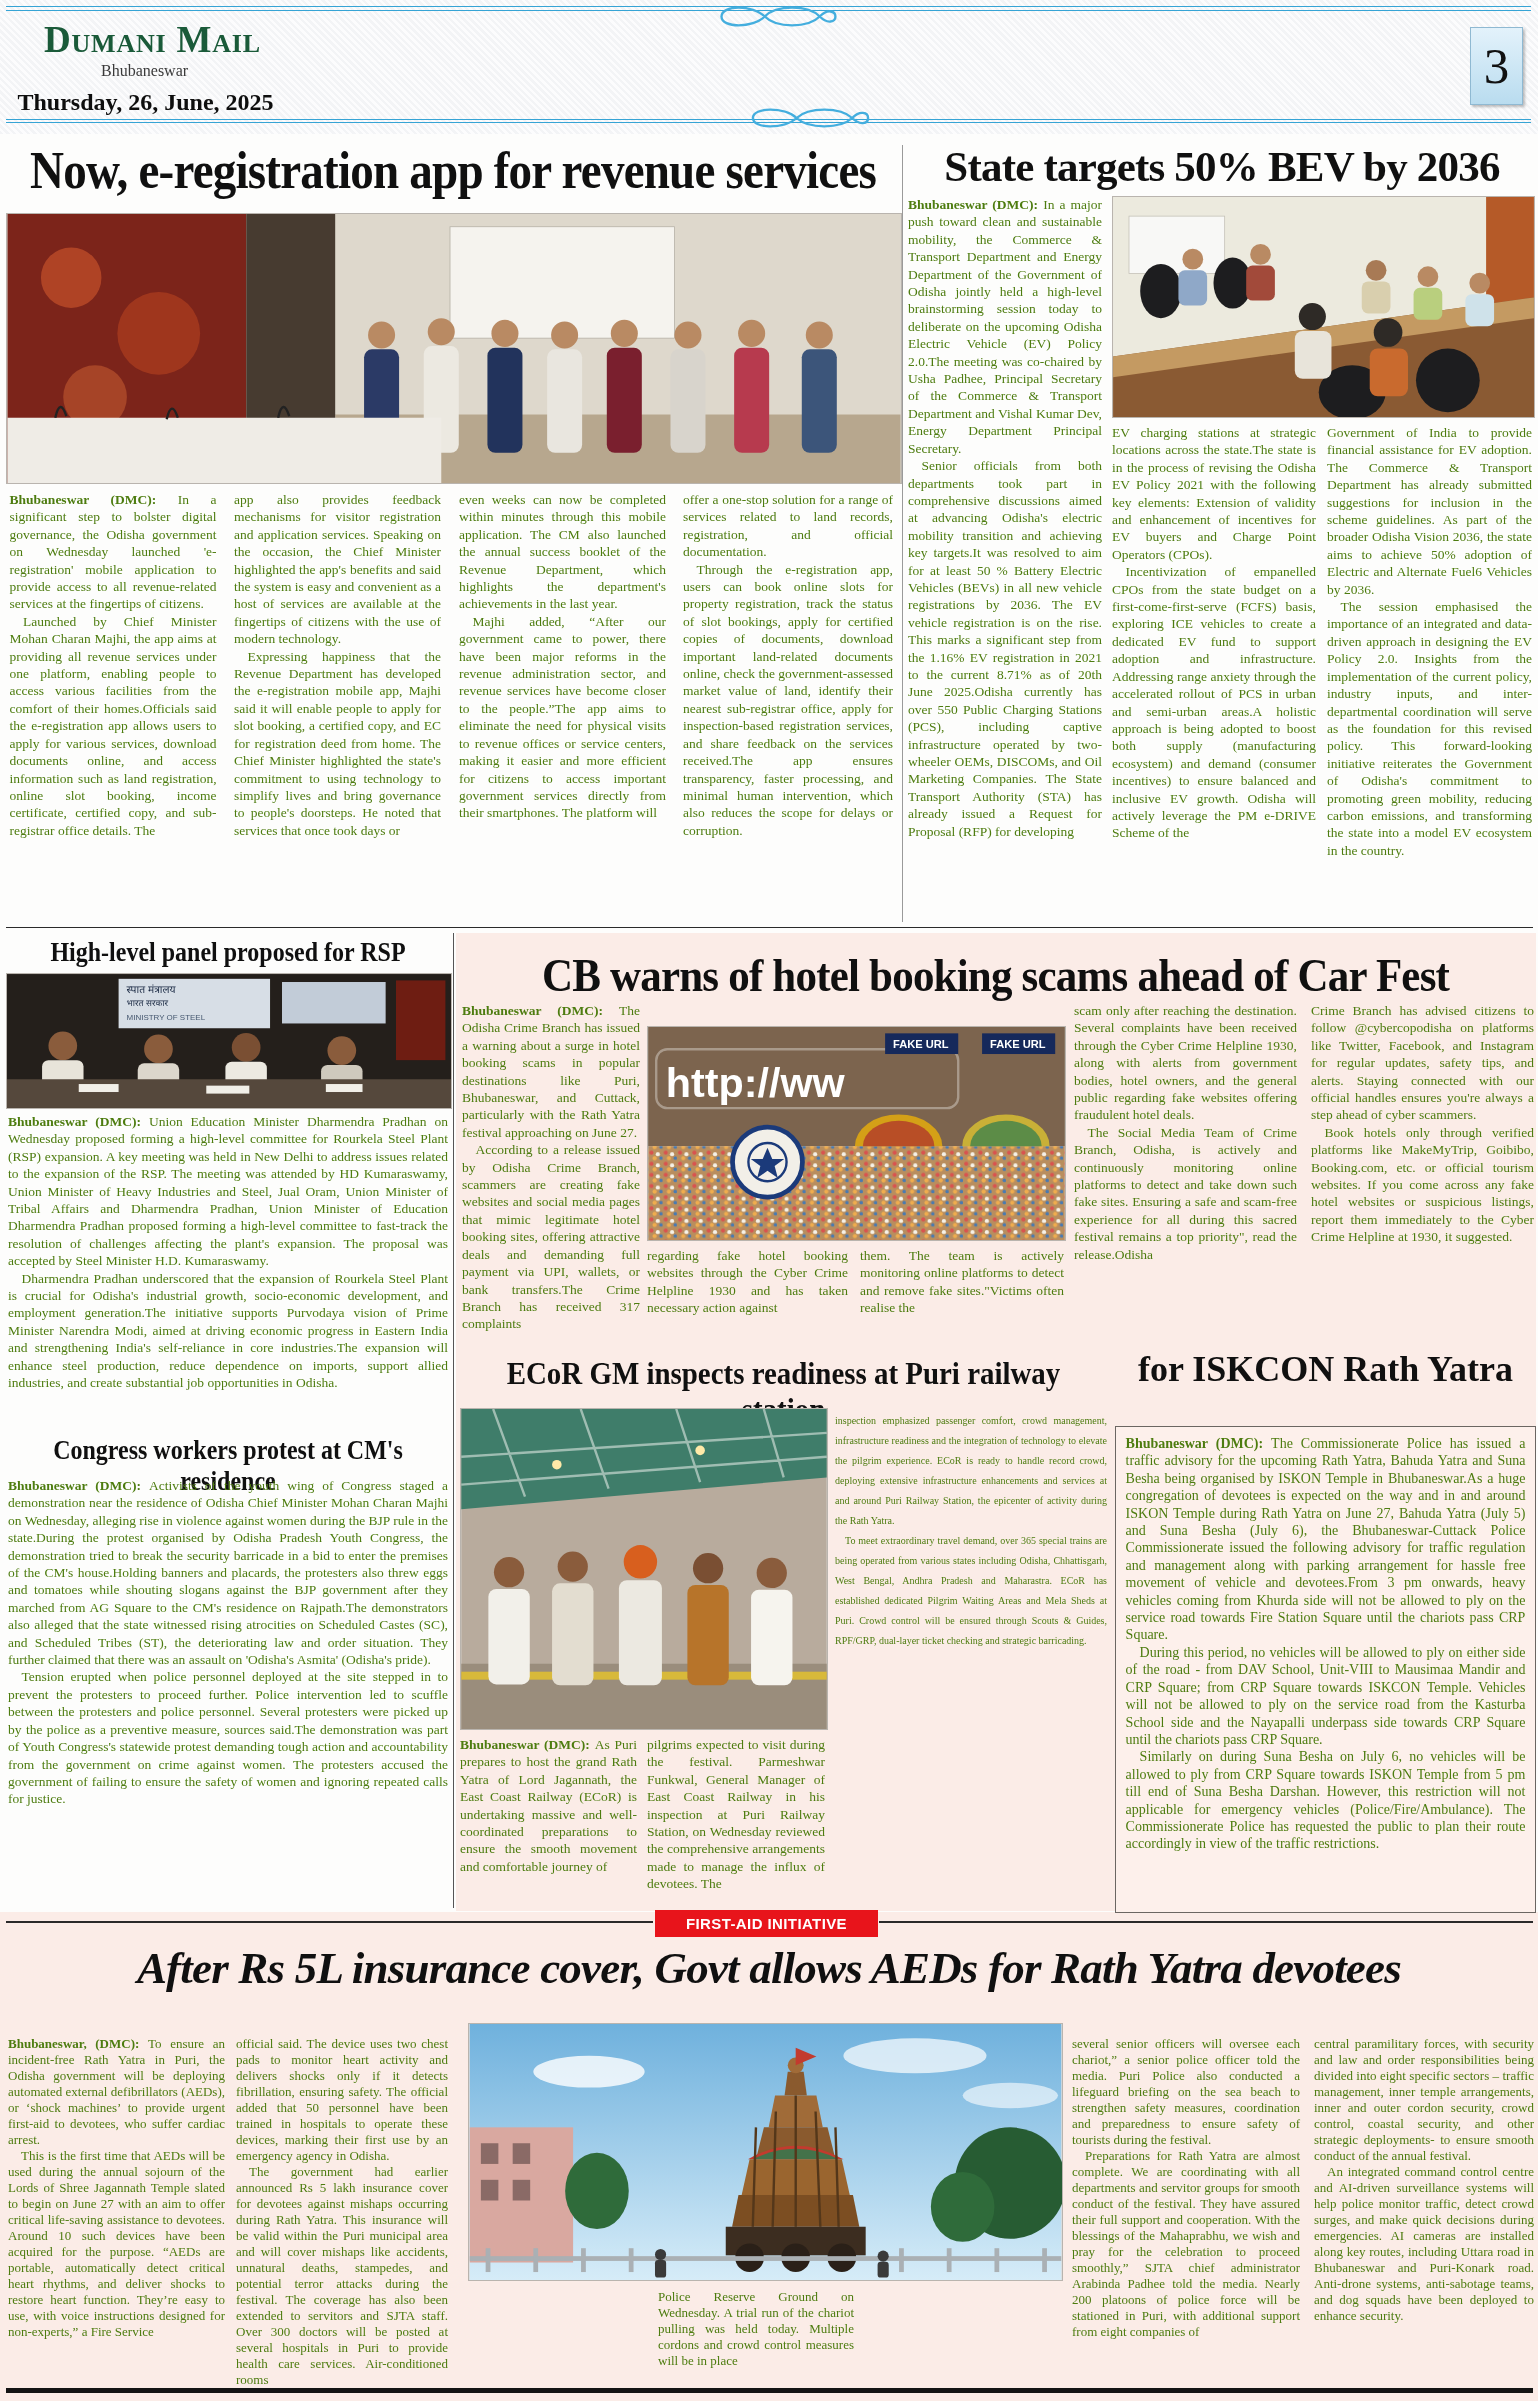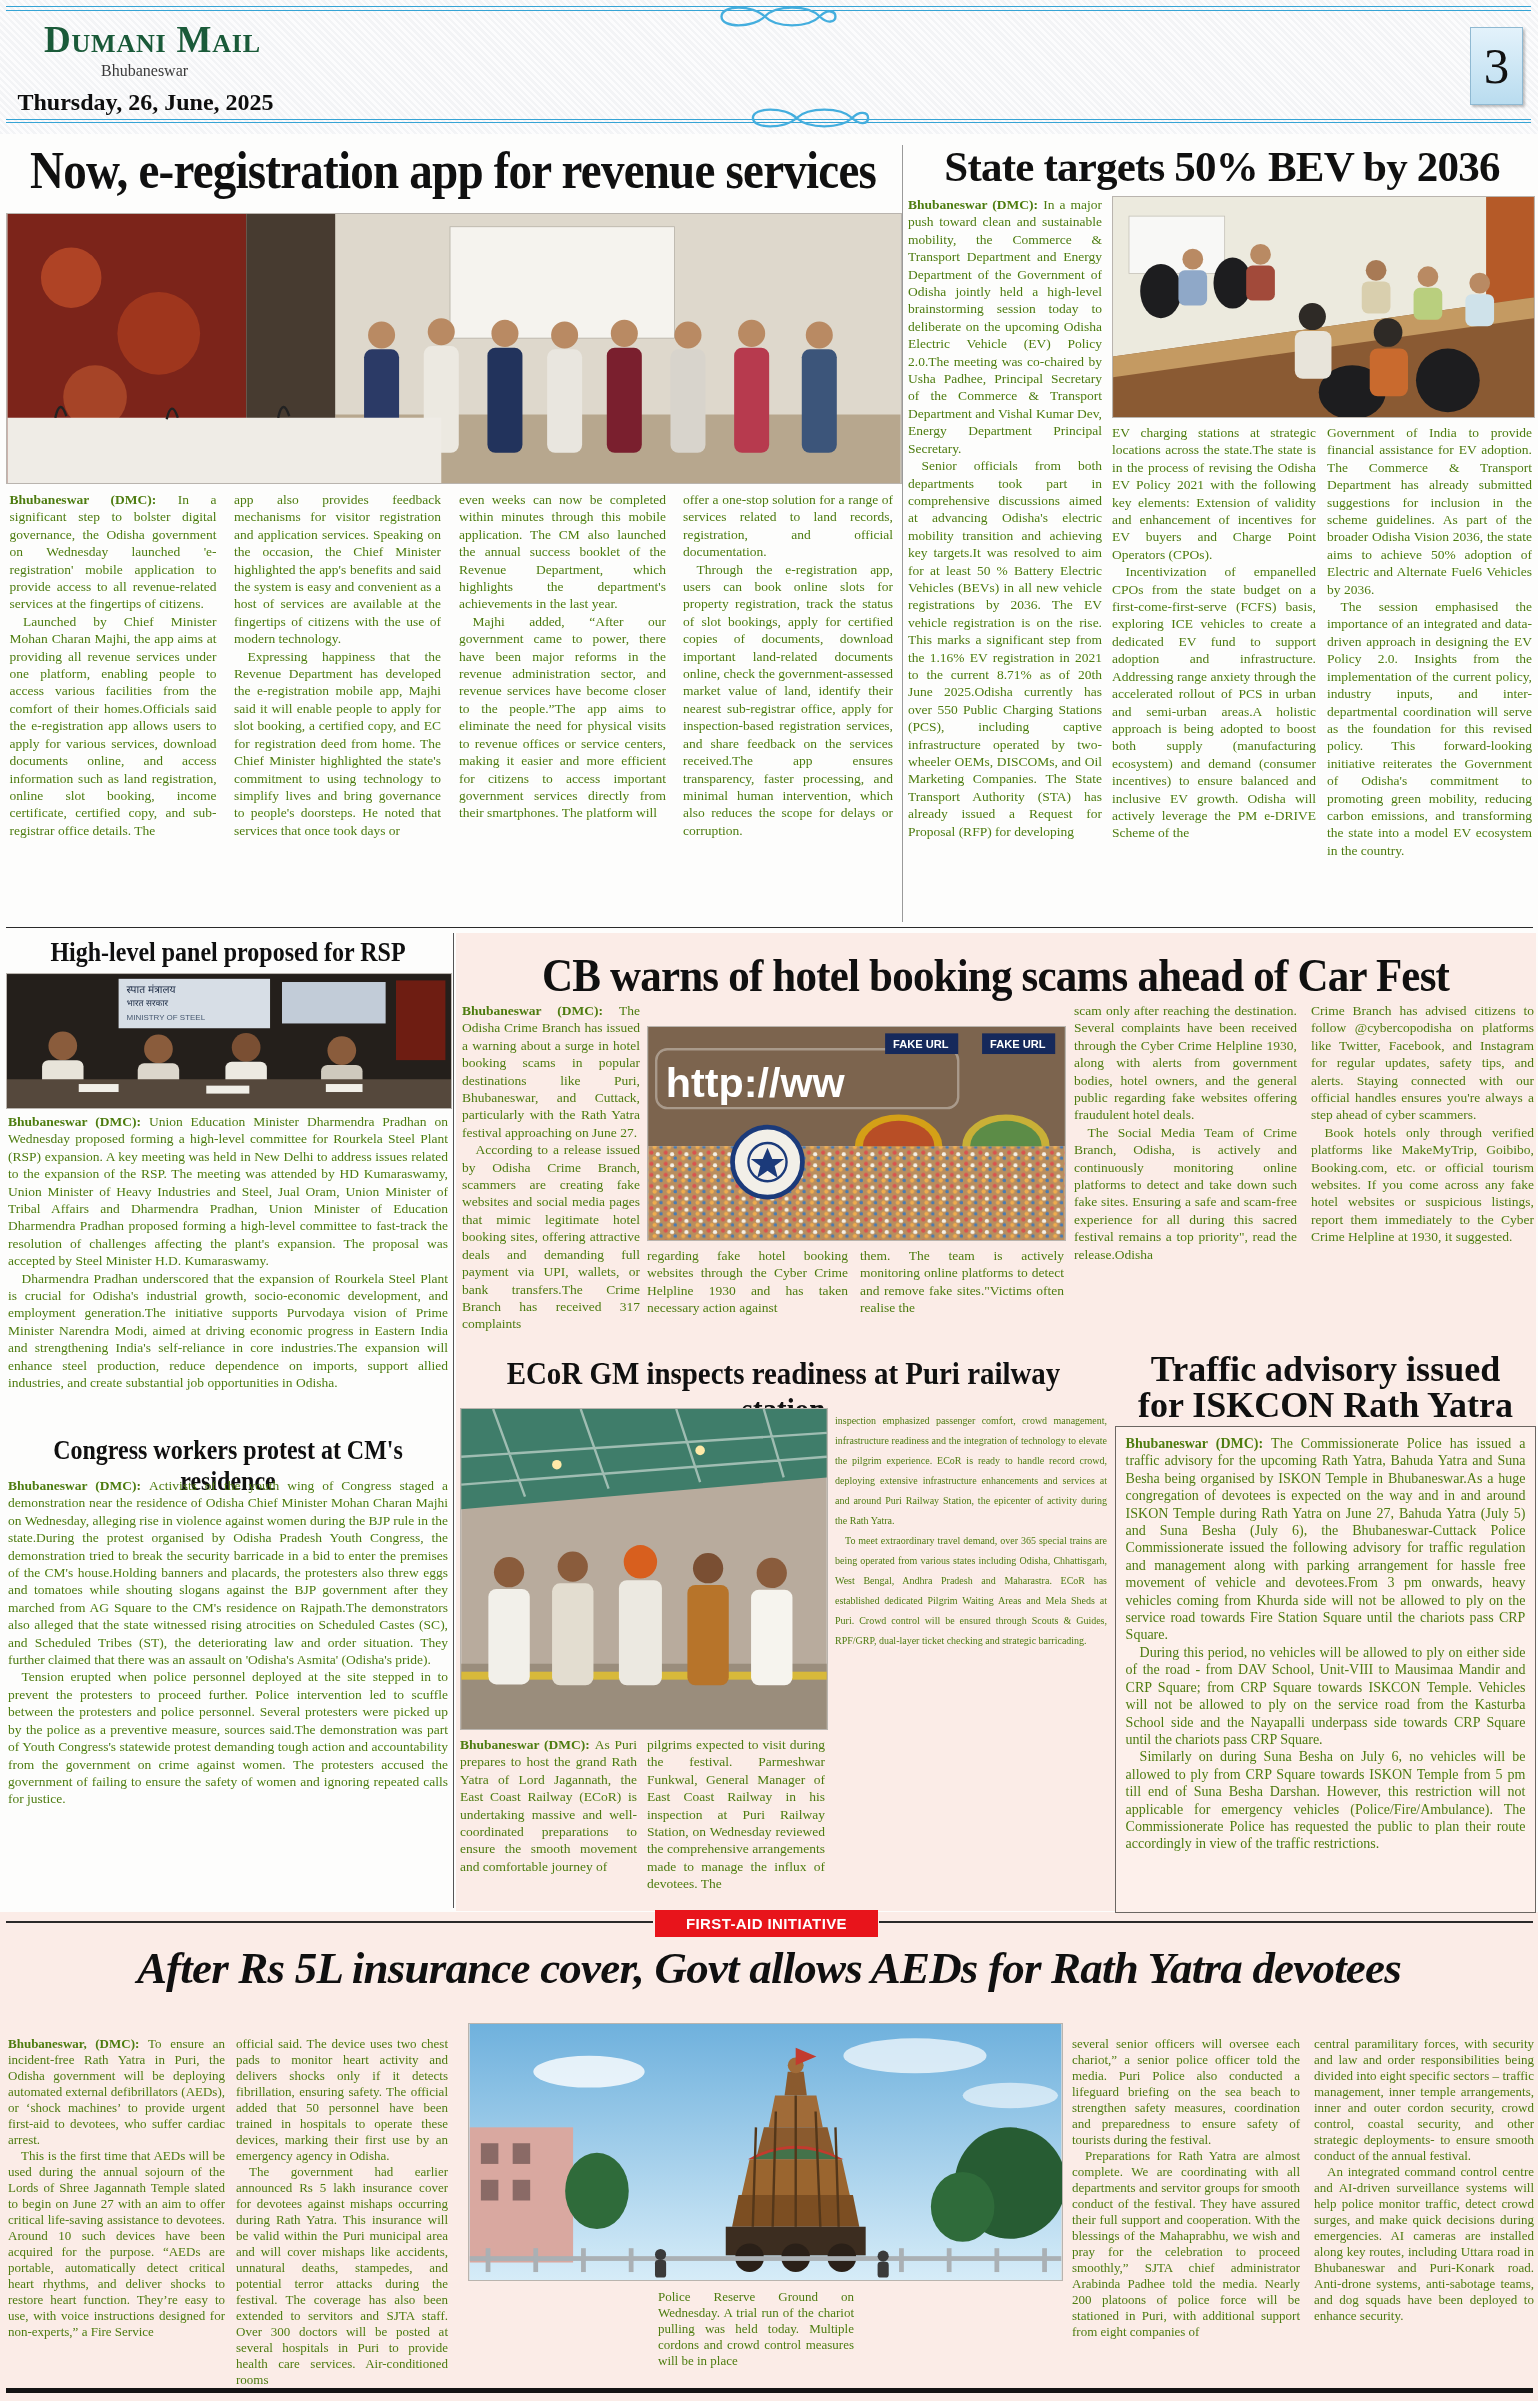--- a/index.html
+++ b/index.html
@@ -267,21 +267,20 @@
       </g>
     </svg>
   </div>
 
   <div class="col" style="left:460px;top:1736px;width:177px;height:177px;"><b class="lead">Bhubaneswar (DMC): </b><span>As Puri prepares to host the grand Rath Yatra of Lord Jagannath, the East Coast Railway (ECoR) is undertaking massive and well-coordinated preparations to ensure the smooth movement and comfortable journey of</span></div>
   <div class="col" style="left:647px;top:1736px;width:178px;height:177px;"><span>pilgrims expected to visit during the festival. Parmeshwar Funkwal, General Manager of East Coast Railway in his inspection at Puri Railway Station, on Wednesday reviewed the comprehensive arrangements made to manage the influx of devotees. The</span></div>
   <div class="col fs-l" style="left:835px;top:1411px;width:272px;height:502px;"><span>inspection emphasized passenger comfort, crowd management, infrastructure readiness and the integration of technology to elevate the pilgrim experience. ECoR is ready to handle record crowd, deploying extensive infrastructure enhancements and services at and around Puri Railway Station, the epicenter of activity during the Rath Yatra.
  To meet extraordinary travel demand, over 365 special trains are being operated from various states including Odisha, Chhattisgarh, West Bengal, Andhra Pradesh and Maharastra. ECoR has established dedicated Pilgrim Waiting Areas and Mela Sheds at Puri. Crowd control will be ensured through Scouts &amp; Guides, RPF/GRP, dual-layer ticket checking and strategic barricading.</span></div>
 
   <div class="abs hl" id="hl-traffic">
-    <div>Traffic advisory issued</div>
     <div>for ISKCON Rath Yatra</div>
   </div>
   <div class="abs" id="traffic-box">
     <div class="col" style="position:static;width:100%;height:100%;font-size:14px;line-height:17.4px;"><b class="lead">Bhubaneswar (DMC): </b><span>The Commissionerate Police has issued a traffic advisory for the upcoming Rath Yatra, Bahuda Yatra and Suna Besha being organised by ISKON Temple in Bhubaneswar.As a huge congregation of devotees is expected on the way and in and around ISKON Temple during Rath Yatra on June 27, Bahuda Yatra (July 5) and Suna Besha (July 6), the Bhubaneswar-Cuttack Police Commissionerate issued the following advisory for traffic regulation and management along with parking arrangement for hassle free movement of vehicle and devotees.From 3 pm onwards, heavy vehicles coming from Khurda side will not be allowed to ply on the service road towards Fire Station Square until the chariots pass CRP Square.
  During this period, no vehicles will be allowed to ply on either side of the road - from DAV School, Unit-VIII to Mausimaa Mandir and CRP Square; from CRP Square towards ISKCON Temple. Vehicles will not be allowed to ply on the service road from the Kasturba School side and the Nayapalli underpass side towards CRP Square until the chariots pass CRP Square.
  Similarly on during Suna Besha on July 6, no vehicles will be allowed to ply from CRP Square towards ISKON Temple from 5 pm till end of Suna Besha Darshan. However, this restriction will not applicable for emergency vehicles (Police/Fire/Ambulance). The Commissionerate Police has requested the public to plan their route accordingly in view of the traffic restrictions.</span></div>
   </div>
 
   <div class="abs hrule" style="left:6.4px;top:1921px;width:647px;height:1.6px;"></div>
   <div class="abs hrule" style="left:879px;top:1921px;width:654px;height:1.6px;"></div>

